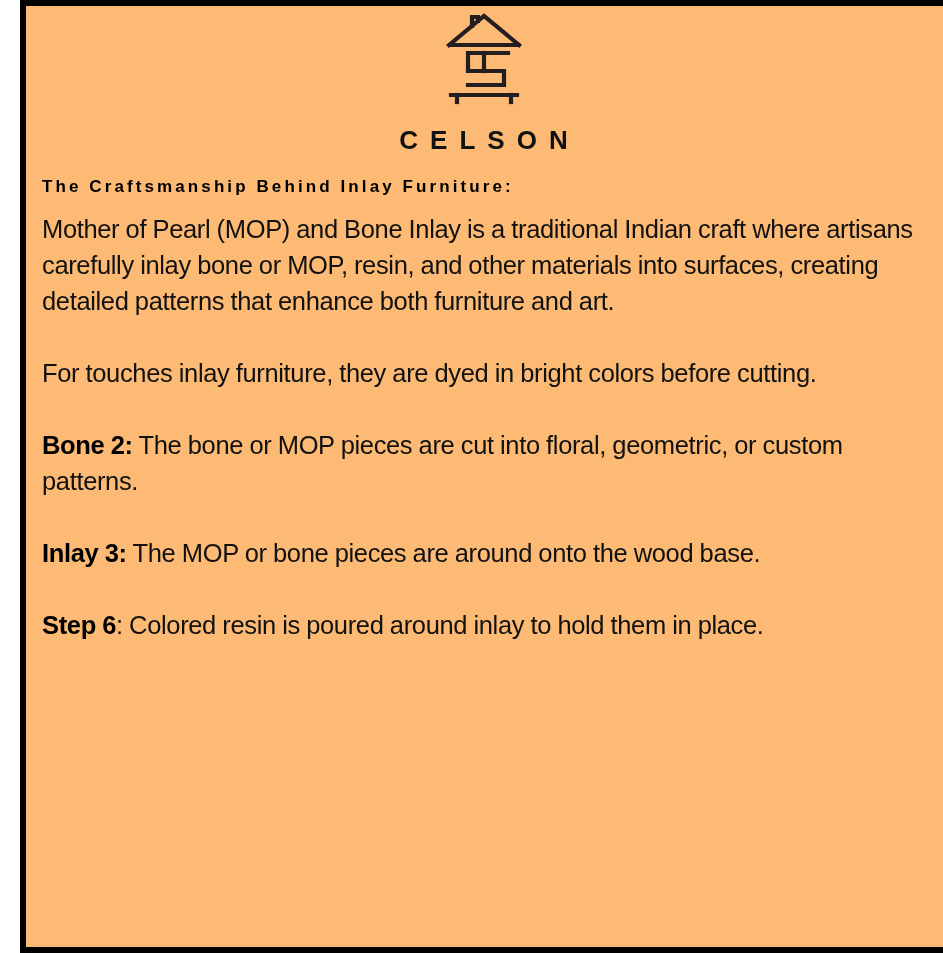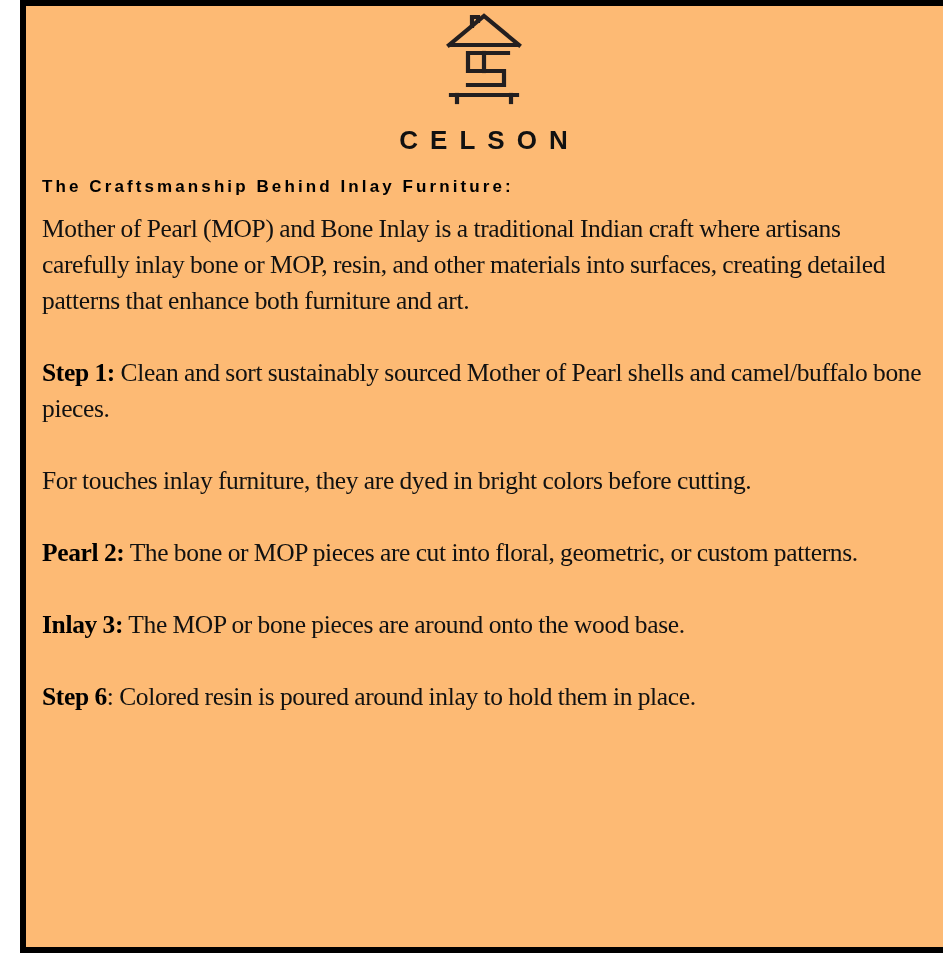--- a/index.html
+++ b/index.html
@@ -71,21 +71,21 @@
 
   
   .body-copy {
     margin: 0 0 0 6px;
     padding-top: 14px;
   }
 
   .copy-block {
     margin: 0;
     padding: 0;
-    font-family: Liberation Serif, serif;
+    font-family: Liberation Sans, sans-serif;
     font-size: 25.5px;
     font-weight: normal;
     color: #111111;
     line-height: 36px;
     letter-spacing: -0.35px;
     word-spacing: -0.4px;
   }
 
   .copy-block + .copy-block {
     margin-top: 36px;
@@ -124,30 +124,27 @@
     </div>
 
     <h1 class="article-heading">The Craftsmanship Behind Inlay Furniture:</h1>
 
     <div class="body-copy">
 
       <p class="copy-block">
         <span class="step-label"></span><span>Mother of Pearl (MOP) and Bone Inlay is a traditional Indian craft where artisans carefully inlay bone or MOP, resin, and other materials into surfaces, creating detailed patterns that enhance both furniture and art.</span>
       </p>
 
-      <p class="copy-block">
-        <span class="step-label">Step 1:</span><span> Clean and sort sustainably sourced Mother of Pearl shells and camel/buffalo bone pieces.</span>
-      </p>
 
       <p class="copy-block">
         <span class="step-label"></span><span>For touches inlay furniture, they are dyed in bright colors before cutting.</span>
       </p>
 
       <p class="copy-block">
-        <span class="step-label">Pearl 2:</span><span> The bone or MOP pieces are cut into floral, geometric, or custom patterns.</span>
+        <span class="step-label">Bone 2:</span><span> The bone or MOP pieces are cut into floral, geometric, or custom patterns.</span>
       </p>
 
       <p class="copy-block">
         <span class="step-label">Inlay 3:</span><span> The MOP or bone pieces are around onto the wood base.</span>
       </p>
 
       <p class="copy-block">
         <span class="step-label">Step 6</span><span>: Colored resin is poured around inlay to hold them in place.</span>
       </p>
 

